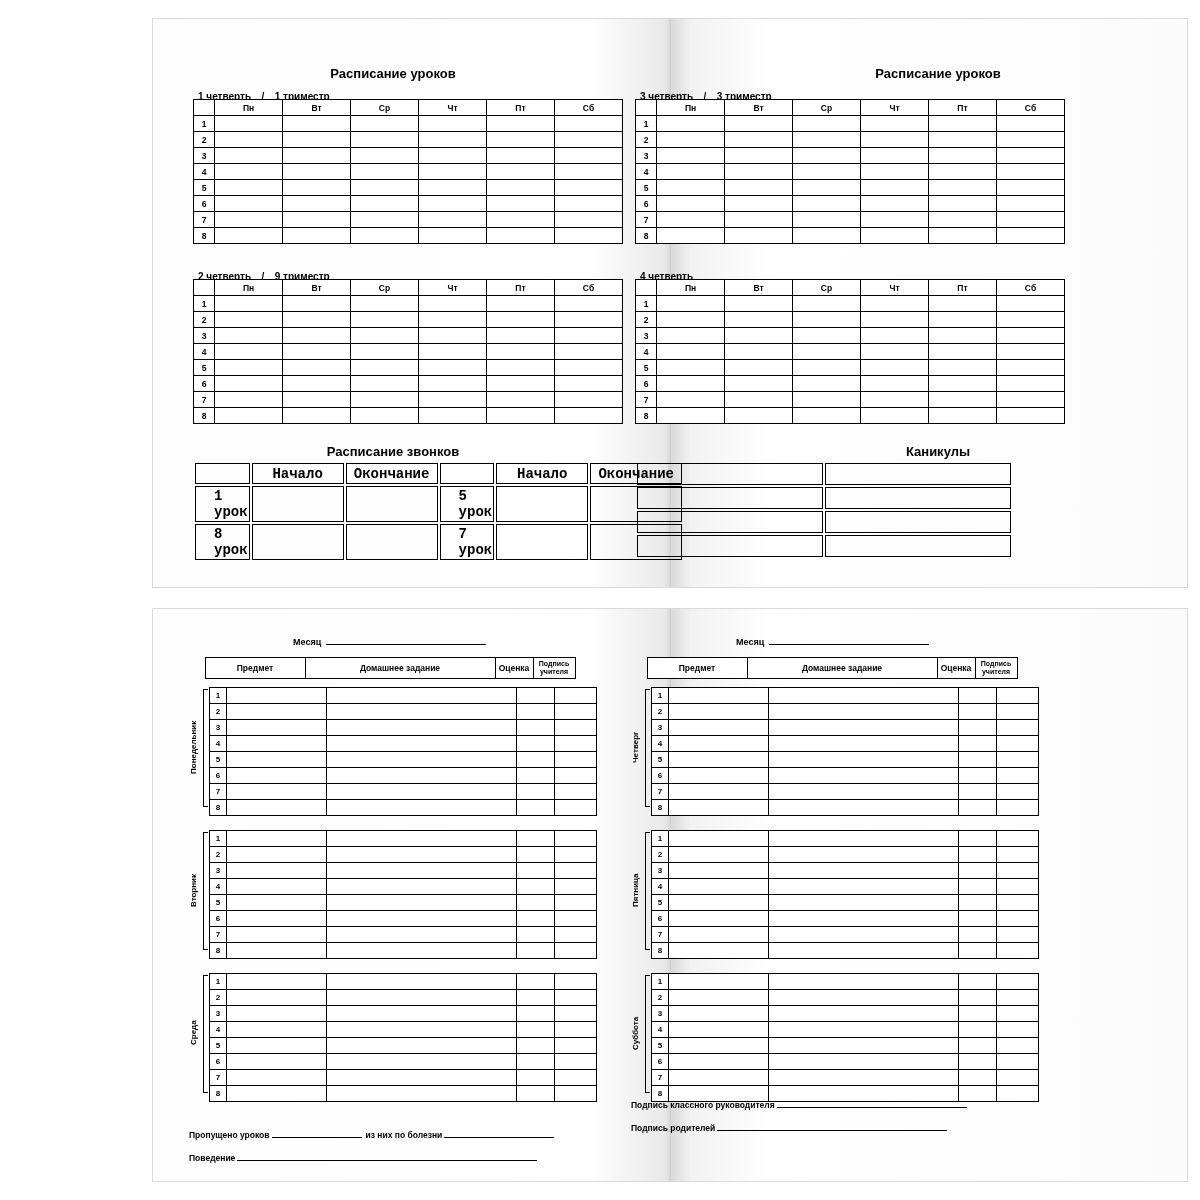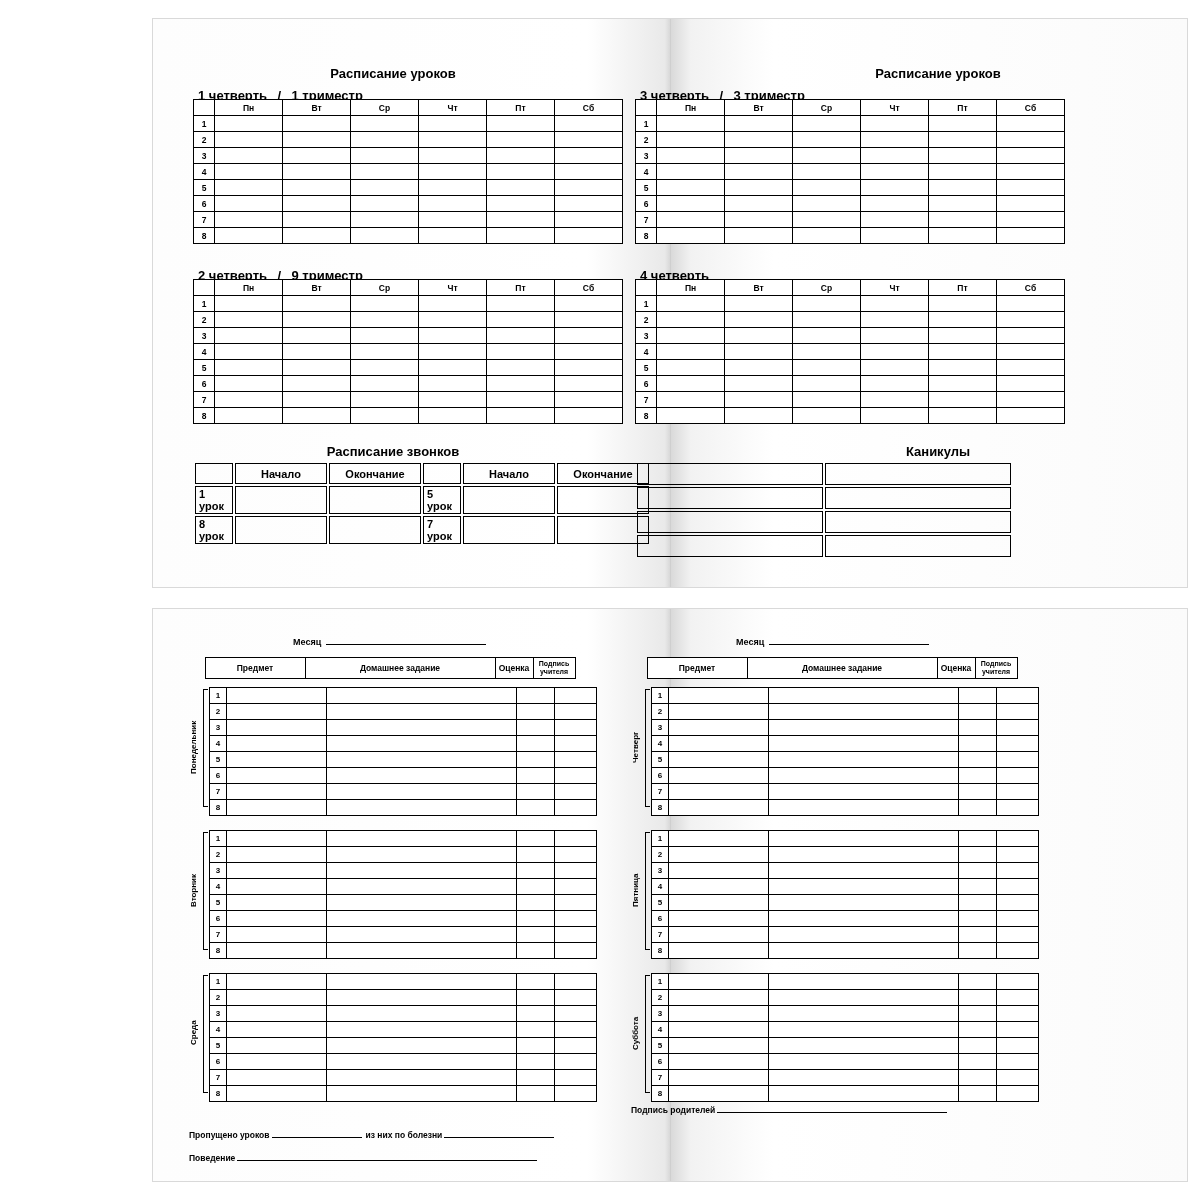--- a/index.html
+++ b/index.html
@@ -10,32 +10,32 @@
   #spread-top{left:152px;top:18px;width:1036px;height:570px;
     background:linear-gradient(to right,#fdfdfd 0%,#ffffff 42%,#e9e9e9 49.5%,#d8d8d8 50%,#f2f2f2 52%,#ffffff 60%,#fbfbfb 100%);
     border:1px solid #d9d9d9;}
   #spread-bot{left:152px;top:608px;width:1036px;height:574px;
     background:linear-gradient(to right,#fdfdfd 0%,#ffffff 42%,#e9e9e9 49.5%,#d8d8d8 50%,#f2f2f2 52%,#ffffff 60%,#fbfbfb 100%);
     border:1px solid #d9d9d9;}
   .fold{position:absolute;top:0;bottom:0;width:1px;background:#cfcfcf;left:50%;}
 
   .blk{position:absolute;}
   .ttl{font-size:13px;font-weight:bold;text-align:center;}
-  .sub{font-size:13px;font-weight:bold;}
+  .sub{font-size:10px;font-weight:bold;}
 
   table.g{border-collapse:collapse;table-layout:fixed;}
   table.g td,table.g th{border:1px solid #000;font-size:8.5px;font-weight:bold;text-align:center;padding:0;
     height:15px;background:#fff;}
   table.g th{height:15px;}
   td.num{width:20px;background:#fff;}
   td.empty{background:#fff;}
 
   
-  table.bells td{border:1px solid #000;font-size:11px;font-weight:bold;height:17px;text-align:center;}
-  table.bells td.lab{text-align:left;padding-left:3px;font-weight:bold;}
+  table.bells td{border:1px solid #000;font-size:14px;font-weight:bold;height:17px;text-align:center;font-family:Liberation Mono, monospace;}
+  table.bells td.lab{text-align:left;padding-left:18px;font-weight:bold;}
 
   
   table.hol td{border:1px solid #000;font-size:8.5px;font-weight:bold;height:18px;text-align:center;}
 
   
   .monthline{font-size:9px;font-weight:bold;}
   .rule{display:inline-block;border-bottom:1px solid #000;height:9px;}
   table.hw{border-collapse:collapse;table-layout:fixed;}
   table.hw td,table.hw th{border:1px solid #000;font-size:8px;font-weight:bold;text-align:center;padding:0;height:15px;background:#fff;}
   table.hw th{height:20px;font-size:8.5px;}
@@ -1033,16 +1033,17 @@
                 <td class="g-shade"></td>
               </tr>
             </tbody>
           </table>
         </div>
       </div>
   </div>
 
   <div class="blk" style="left:478px;top:485px;width:420px;">
     <div id="foot-right">
+        <div style="margin-top:0px;"><span class="footline">Подпись классного руководителя</span><span class="rule" style="width:190px;margin-left:2px;"></span></div>
         <div style="margin-top:5px;"><span class="footline">Подпись родителей</span><span class="rule" style="width:230px;margin-left:2px;"></span></div>
       </div>
   </div>
 </div>
 
 </body></html>

